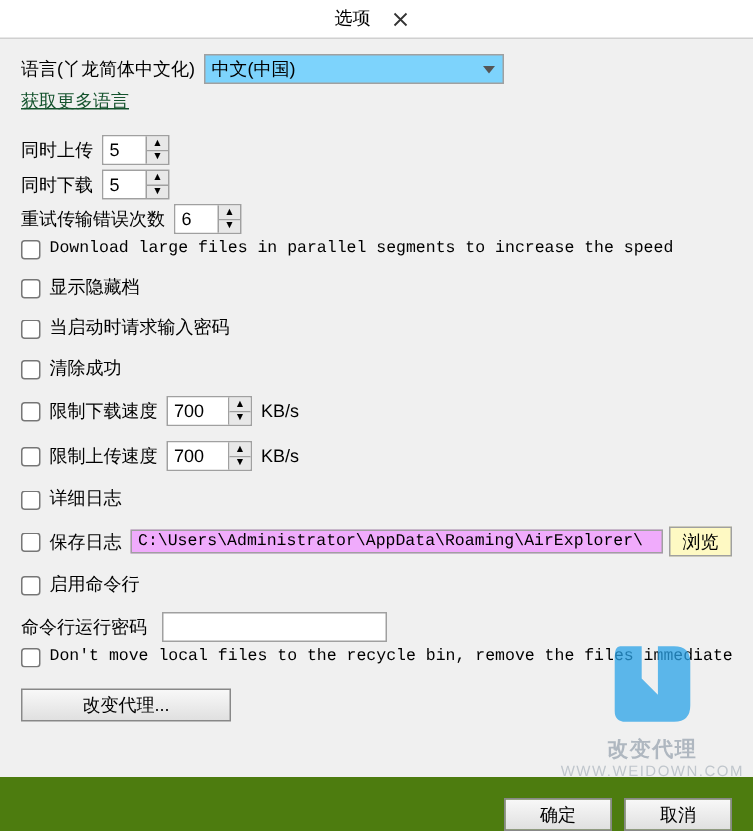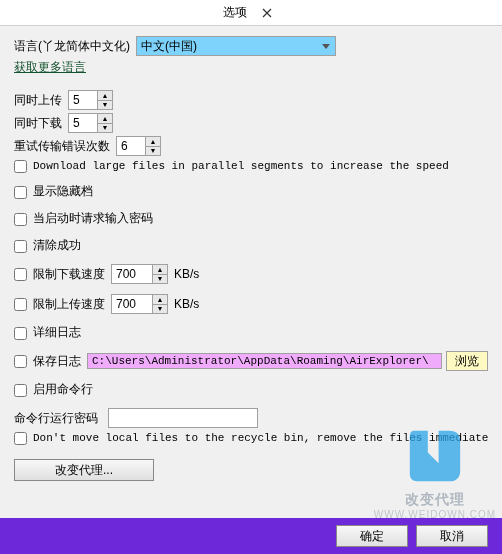--- a/index.html
+++ b/index.html
@@ -23,21 +23,21 @@
 input[type=checkbox]{width:13px;height:13px;margin-right:6px;margin-top:1px;flex-shrink:0}
 .cb-row{display:flex;align-items:center;margin-bottom:10px}
 .cb-row .label{margin-right:0}
 .mono{font-family:"Courier New",monospace;font-size:11px}
 .unit{margin-left:6px}
 .textbox{height:16px;border:1px solid #a0a0a0;background:#f0abfc;padding:0 4px;font-size:11px;font-family:Liberation Mono, monospace}
 .path-box{flex:1;margin-left:6px;margin-right:4px;min-width:0}
 .browse-btn{height:20px;padding:0 8px;border:1px solid #a0a0a0;background:#fef9c3;font-size:12px;cursor:default}
 .cmd-input{width:150px;height:20px;border:1px solid #a0a0a0;background:#fff;margin-left:4px}
 .proxy-btn{height:22px;width:140px;border:1px solid #888;background:linear-gradient(#f8f8f8,#e0e0e0);font-size:12px;cursor:default;margin-top:4px}
-.footer{position:absolute;bottom:0;left:0;right:0;height:36px;background:#6d28d9;display:flex;align-items:center;justify-content:flex-end;padding:0 14px;gap:8px}
+.footer{position:absolute;bottom:0;left:0;right:0;height:36px;background:#4d7c0f;display:flex;align-items:flex-end;justify-content:flex-end;padding:0 14px;gap:8px}
 .footer button{width:72px;height:22px;border:1px solid #888;background:linear-gradient(#f8f8f8,#e0e0e0);font-size:12px;cursor:default}
 .watermark{position:absolute;right:6px;bottom:34px;opacity:0.75;pointer-events:none;text-align:center}
 .watermark .logo{width:72px;height:72px}
 .watermark .wm-text{font-size:14px;color:#9aa5b0;letter-spacing:1px;margin-top:-4px;font-weight:bold}
 .watermark .wm-url{font-size:10px;color:#b0b8c0;letter-spacing:1px}
 .truncate{white-space:nowrap;overflow:hidden;text-overflow:clip}
 </style>
 </head>
 <body>
 

